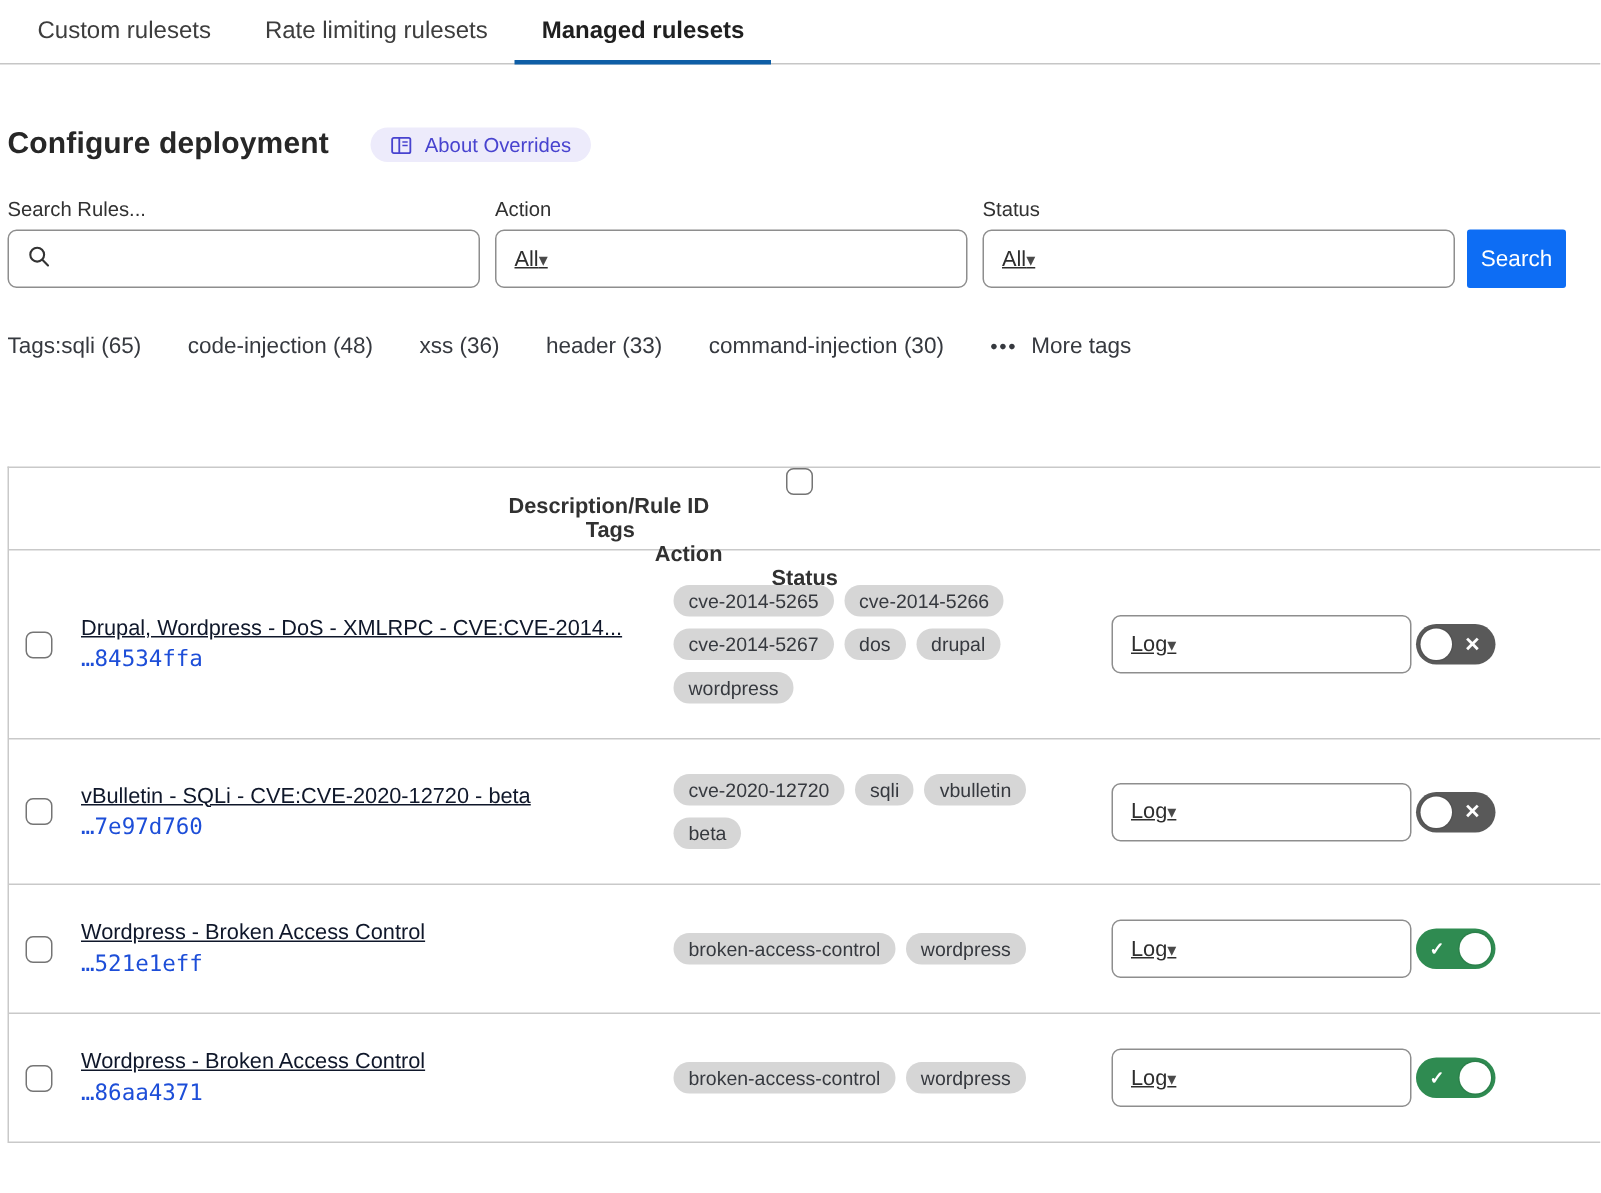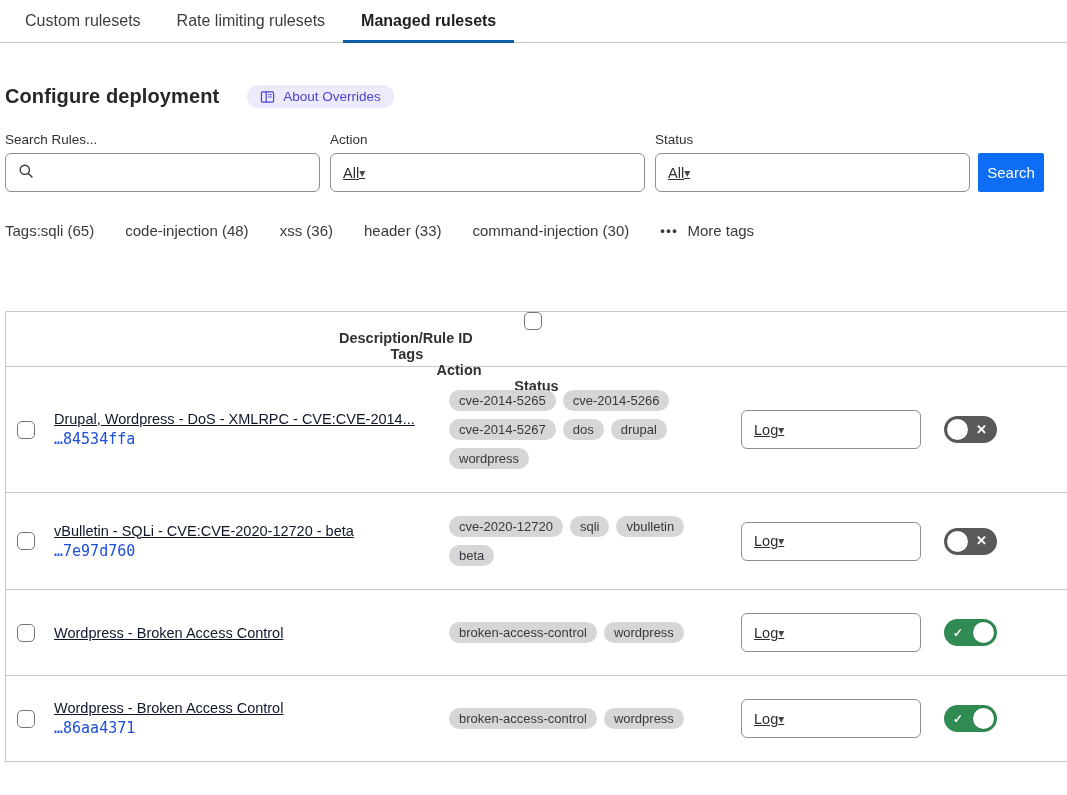--- a/index.html
+++ b/index.html
@@ -76,21 +76,21 @@
     background:#fff; cursor:pointer;
   }
   .datarow { padding:23px 0; }
   .desc { font-size:14.5px; color:#0f172a;text-decoration:underline; }
   .rule-id { font-family:"DejaVu Sans Mono", monospace; font-size:15px; color:#1d4ed8; margin-top:3px; }
   .pills { display:flex; flex-wrap:wrap; gap:8px 7px; }
   .pill {
     background:#d6d6d6; color:#36393f; font-size:13px;
     padding:3px 10px; border-radius:11px; white-space:nowrap;
   }
-  .row-select { width:180px; }
+  .row-select { width:200px; }
   .toggle {
     position:relative; width:53px; height:27px; border-radius:14px;
     margin-left:3px; cursor:pointer;
   }
   .toggle.off { background:var(--toggle-off,#595959); }
   .toggle.on  { background:var(--toggle-on,#2f8b51); }
   .knob {
     position:absolute; top:3px; width:21px; height:21px; border-radius:50%;
     background:#fff; box-shadow:0 0 0 1px rgba(0,0,0,.08);
   }
@@ -244,20 +244,21 @@
       </div>
     </div>
   </div>
 
   <div class="trow datarow">
     <div class="col-check">
             <div class="checkbox"></div>
           </div>
     <div class="col-desc">
       <div class="desc">Wordpress - Broken Access Control</div>
+      <div class="rule-id">…521e1eff</div>
     </div>
     <div class="col-tags">
             <div class="pills">
               <span class="pill">broken-access-control</span>
               <span class="pill">wordpress</span>
             </div>
           </div>
     <div class="col-action">
       <div class="field select row-select">
         <span class="sel-val">Log</span>

